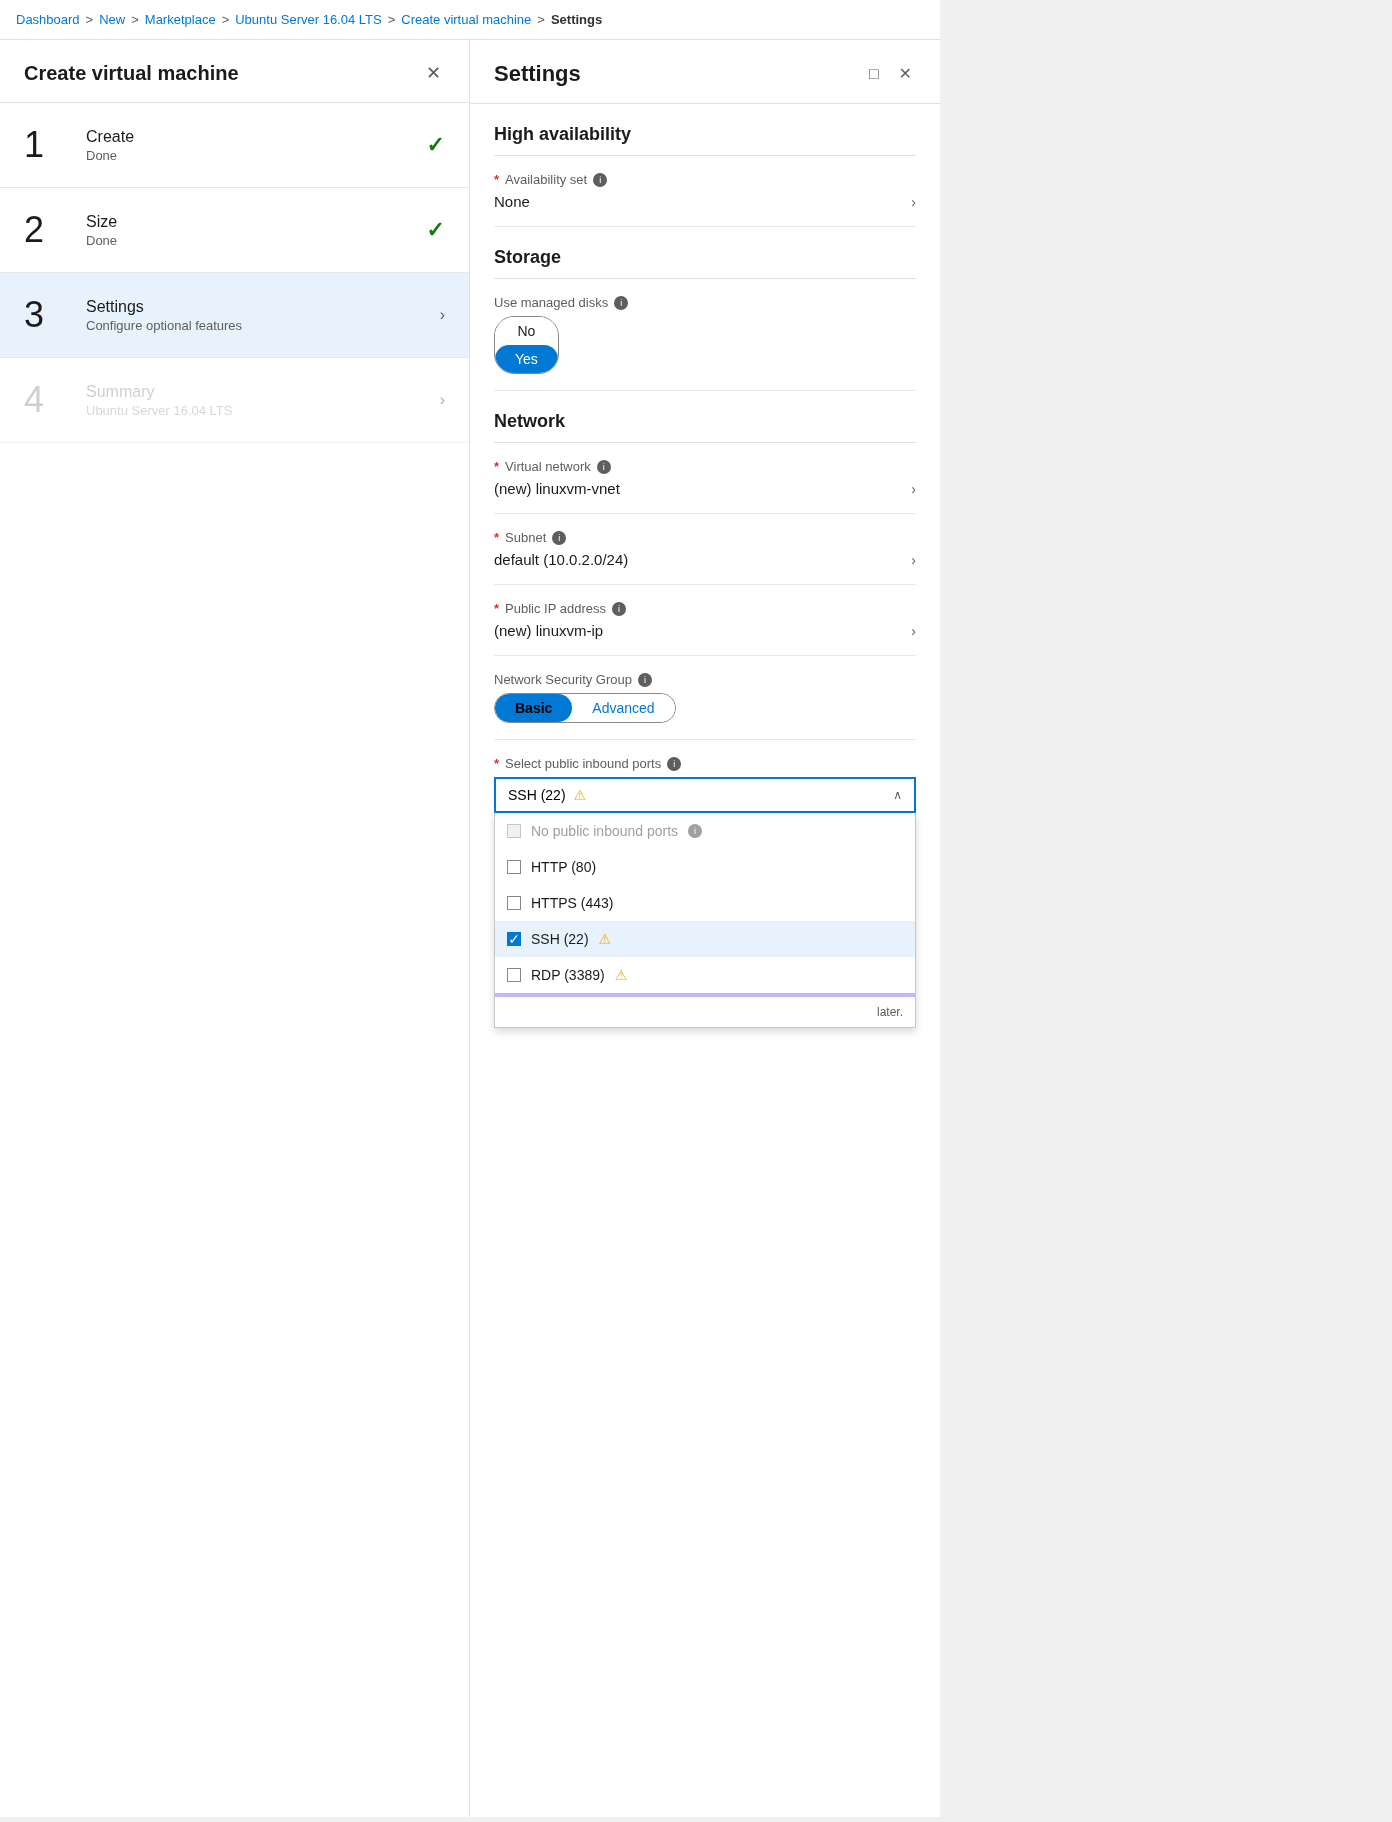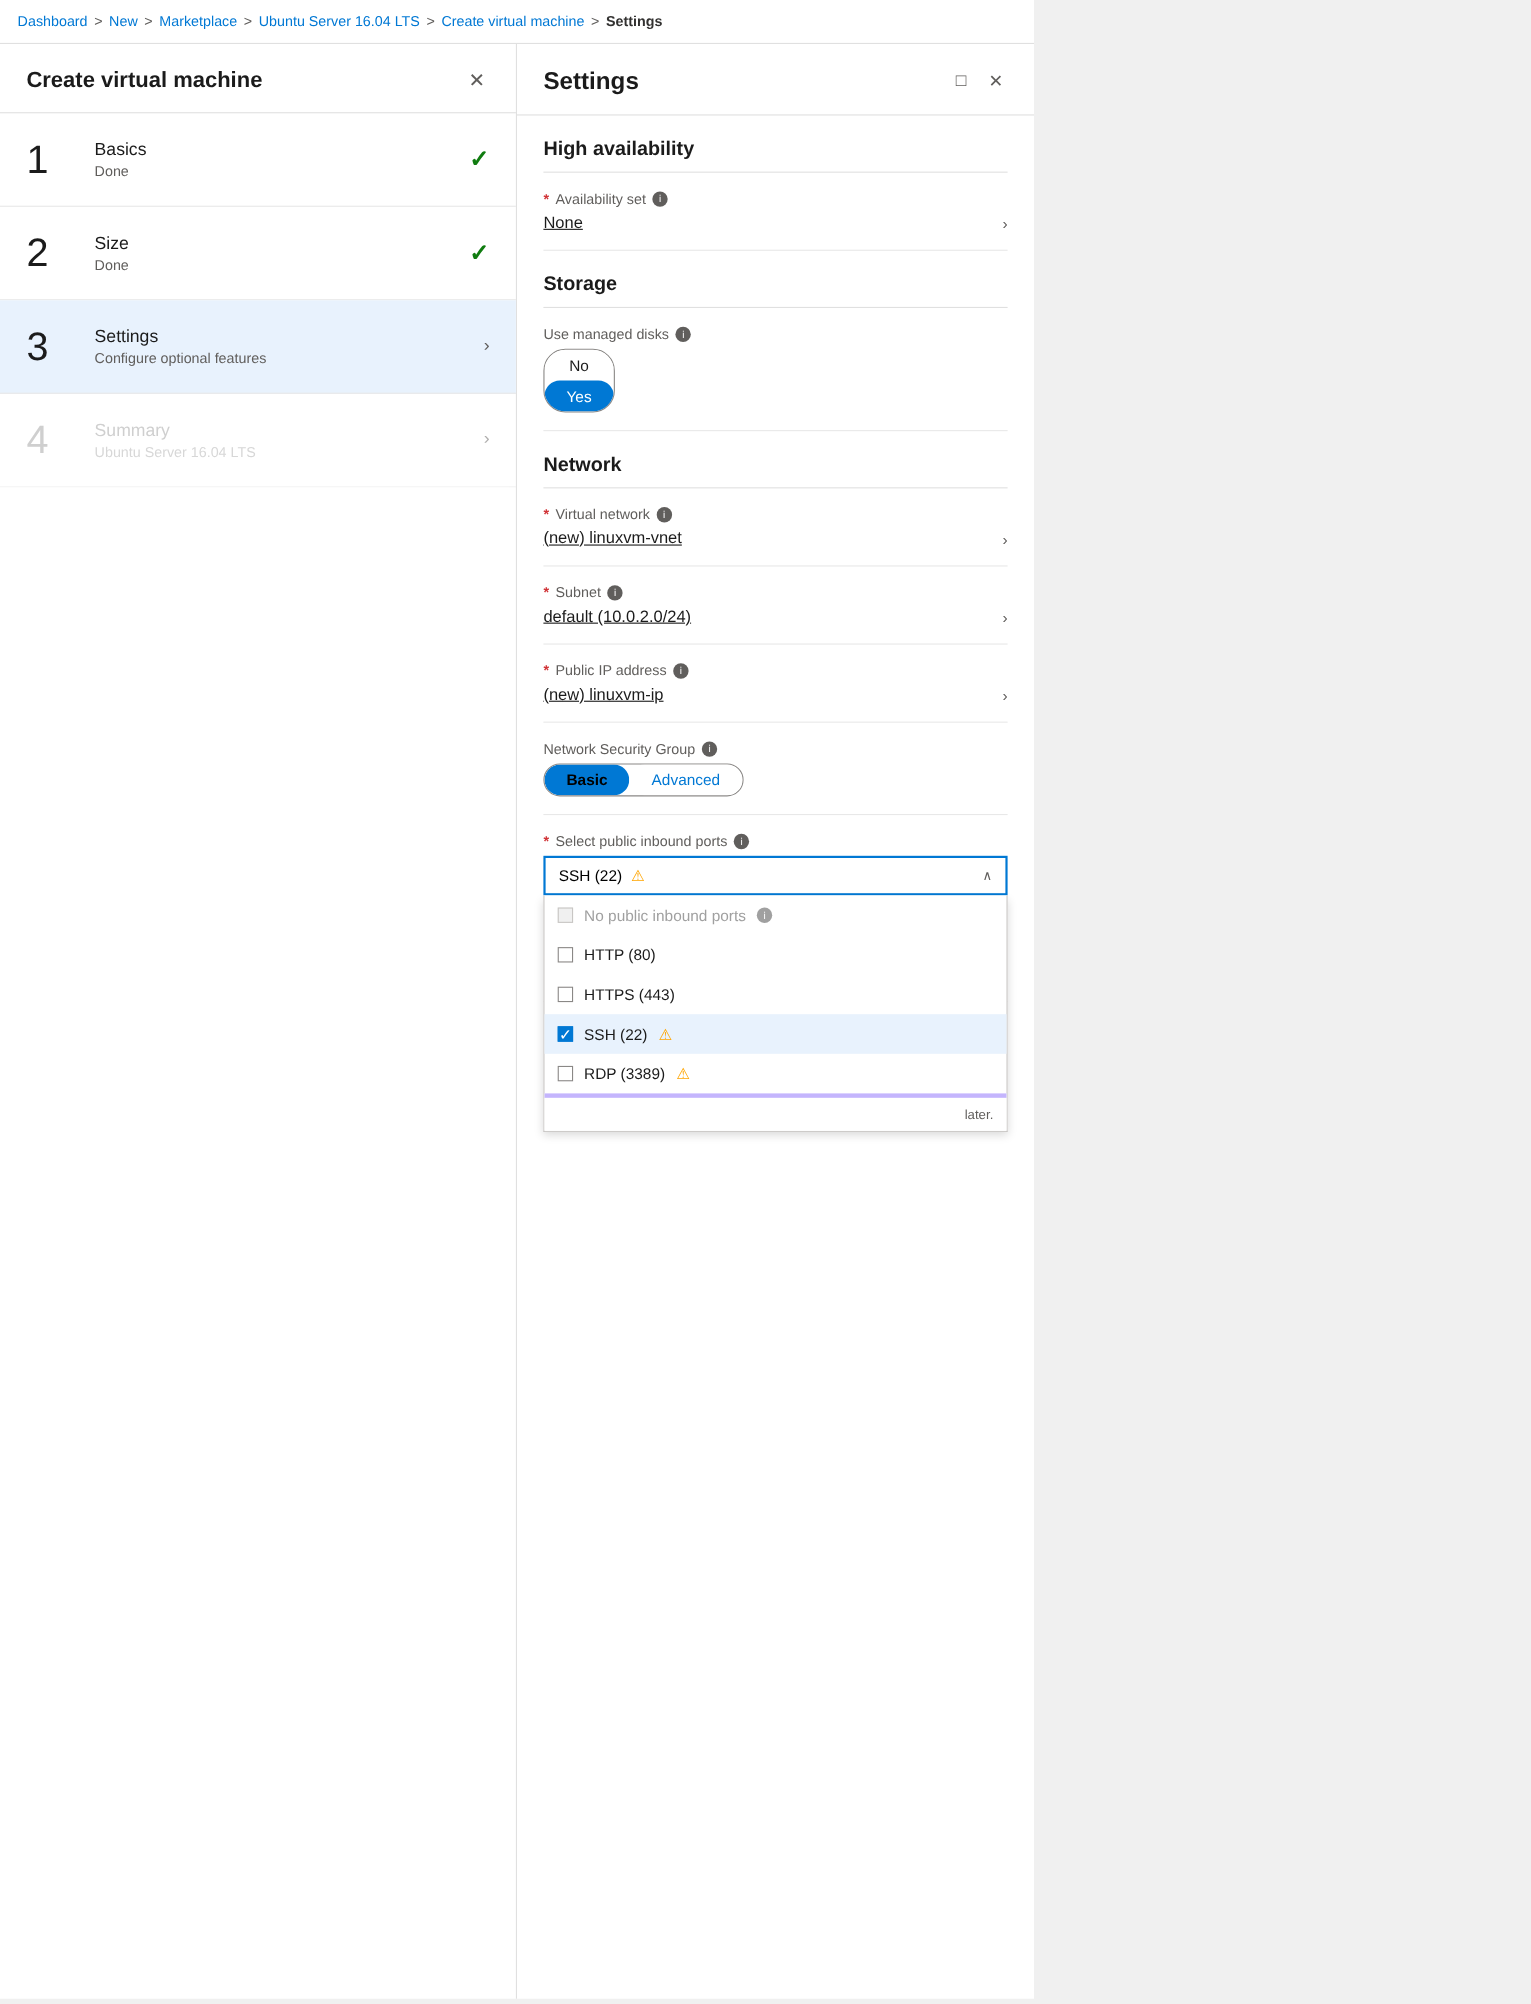--- a/index.html
+++ b/index.html
@@ -230,21 +230,20 @@
 
     .field-value-row {
       display: flex;
       justify-content: space-between;
       align-items: center;
     }
 
     .field-value {
       font-size: 15px;
       color: #1b1b1b;
-      text-decoration: underline;
     }
 
     .chevron-right {
       color: #605e5c;
       font-size: 14px;
       cursor: pointer;
     }
 
     
     .toggle-group {
@@ -450,21 +449,21 @@
     <div class="panel-header">
       <span class="panel-title">Create virtual machine</span>
       <button class="close-btn">✕</button>
     </div>
 
     <div class="steps-container">
 
       <div class="step">
         <div class="step-number">1</div>
         <div class="step-content">
-          <div class="step-name">Basics</div>
+          <div class="step-name">Create</div>
           <div class="step-desc">Done</div>
         </div>
         <span class="step-check">✓</span>
       </div>
 
       <div class="step">
         <div class="step-number">2</div>
         <div class="step-content">
           <div class="step-name">Size</div>
           <div class="step-desc">Done</div>

